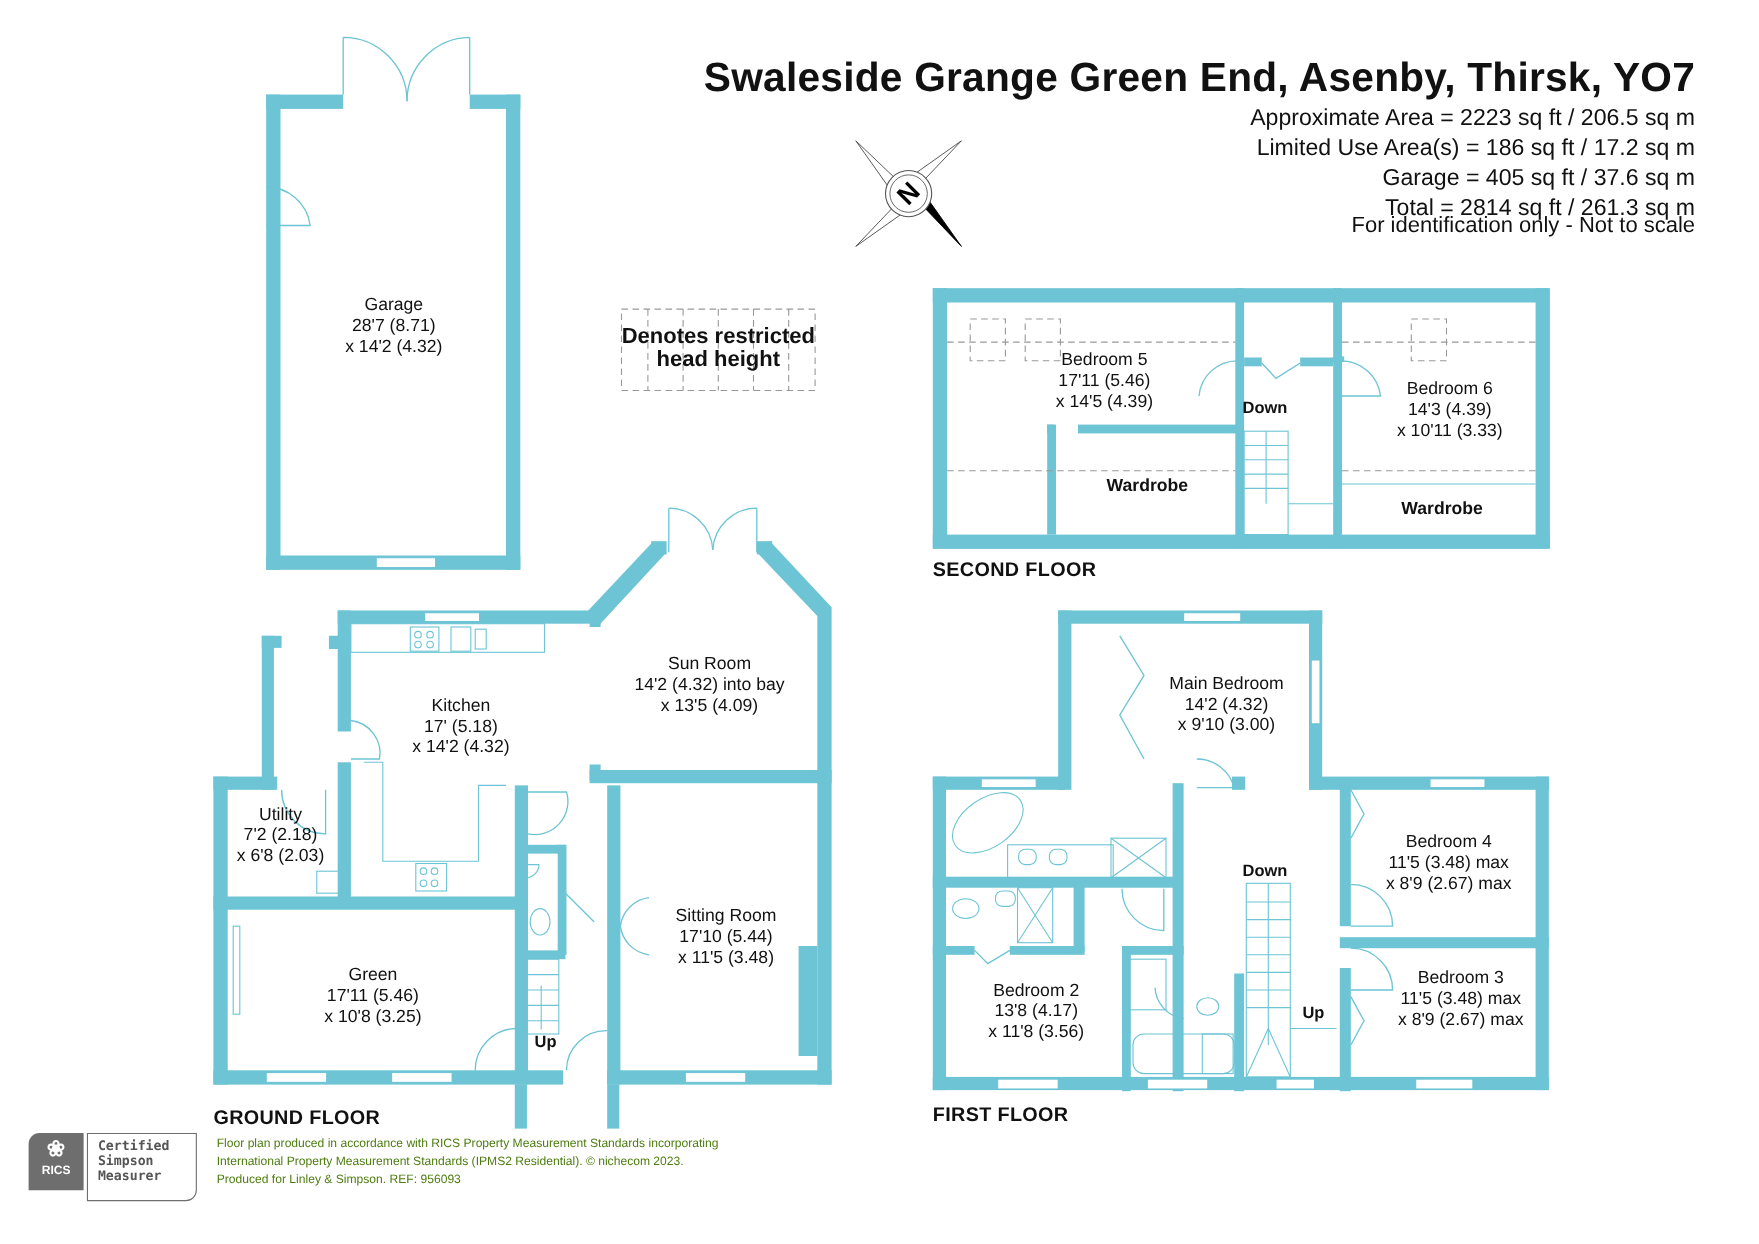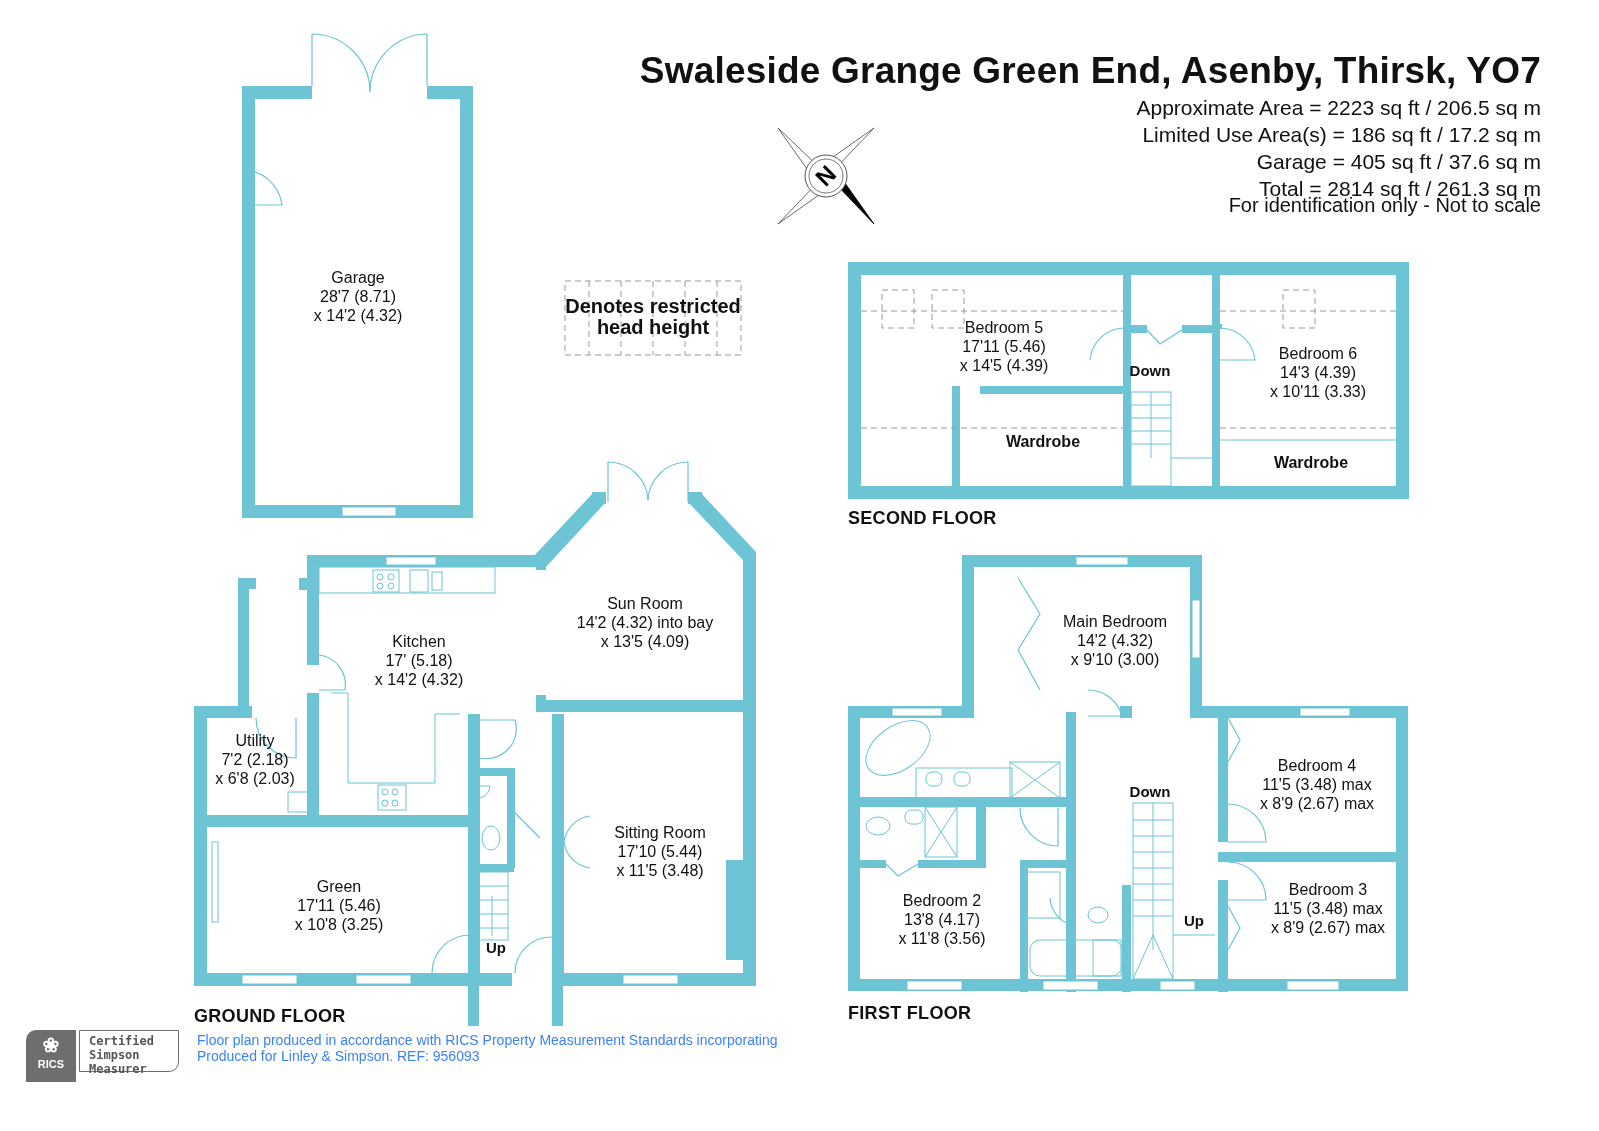--- a/index.html
+++ b/index.html
@@ -7,24 +7,24 @@
   .abs{position:absolute;}
   #title{right:58px;top:22px;font-size:37px;font-weight:bold;letter-spacing:0.2px;white-space:nowrap;color:#111;margin-top:28px;}
   .area-line{right:58px;font-size:21px;white-space:nowrap;text-align:left;color:#111;margin-top:20px;}
   #disclaimer{right:58px;top:194px;font-size:20px;color:#111;white-space:nowrap;}
   svg.plan{position:absolute;left:0;top:0;}
   .lbl{position:absolute;text-align:center;white-space:nowrap;font-size:16px;line-height:19px;color:#111;transform:translateX(-50%);}
   .lbl b{display:block;font-weight:normal;}
   .lbl span{display:block;}
   .floor-title{position:absolute;font-size:18px;font-weight:bold;letter-spacing:0.3px;color:#111;white-space:nowrap;}
   .legend-text{position:absolute;font-size:20px;font-weight:bold;text-align:center;line-height:21px;white-space:nowrap;transform:translateX(-50%);}
-  #footer-text{left:197px;top:1032px;font-size:14px;line-height:16px;color:#3b82f6;white-space:nowrap;}
+  #footer-text{left:197px;top:1032px;font-size:11px;line-height:16px;color:#4d7c0f;white-space:nowrap;}
   #rics-badge{left:26px;top:1030px;width:156px;height:52px;}
   .rics-left{position:absolute;left:0;top:0;width:50px;height:52px;background:#6e6e6e;border-radius:10px 0 0 0;color:#fff;font-weight:bold;font-size:11px;text-align:center;}
-  .rics-right{position:absolute;left:53px;top:0;width:100px;height:42px;border:1px solid #6e6e6e;border-radius:0 0 10px 0;font-family:"DejaVu Sans Mono",monospace;font-weight:bold;font-size:12px;line-height:14px;padding:3px 0 0 9px;box-sizing:border-box;color:#555;}
+  .rics-right{position:absolute;left:53px;top:0;width:100px;height:62px;border:1px solid #6e6e6e;border-radius:0 0 10px 0;font-family:"DejaVu Sans Mono",monospace;font-weight:bold;font-size:12px;line-height:14px;padding:3px 0 0 9px;box-sizing:border-box;color:#555;}
 </style>
 </head>
 <body>
 
 <div class="abs" id="title">Swaleside Grange Green End, Asenby, Thirsk, YO7</div>
 <div class="abs area-line" style="top:76px">Approximate Area = 2223 sq ft / 206.5 sq m</div>
 <div class="abs area-line" style="top:103px">Limited Use Area(s) = 186 sq ft / 17.2 sq m</div>
 <div class="abs area-line" style="top:130px">Garage = 405 sq ft / 37.6 sq m</div>
 <div class="abs area-line" style="top:157px">Total = 2814 sq ft / 261.3 sq m</div>
 <div class="abs" id="disclaimer">For identification only - Not to scale</div>
@@ -331,14 +331,15 @@
     <div>RICS</div>
   </div>
   <div class="rics-right">
     <div>Certified</div>
     <div>Simpson</div>
     <div>Measurer</div>
   </div>
 </div>
 <div class="abs" id="footer-text">
   <div>Floor plan produced in accordance with RICS Property Measurement Standards incorporating</div>
+  <div>International Property Measurement Standards (IPMS2 Residential).  © nichecom 2023.</div>
   <div>Produced for Linley &amp; Simpson.   REF: 956093</div>
 </div>
 
 </body></html>

